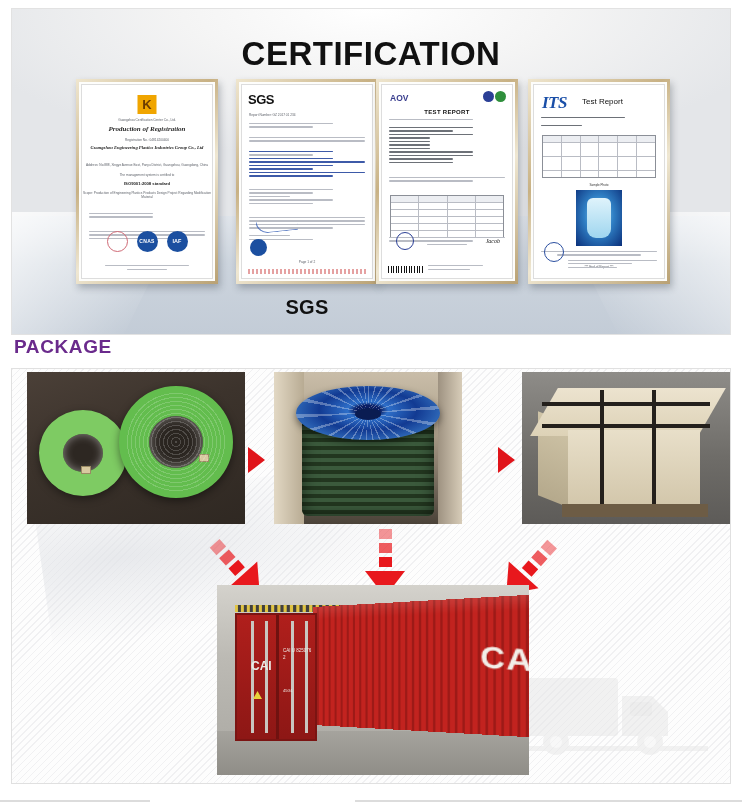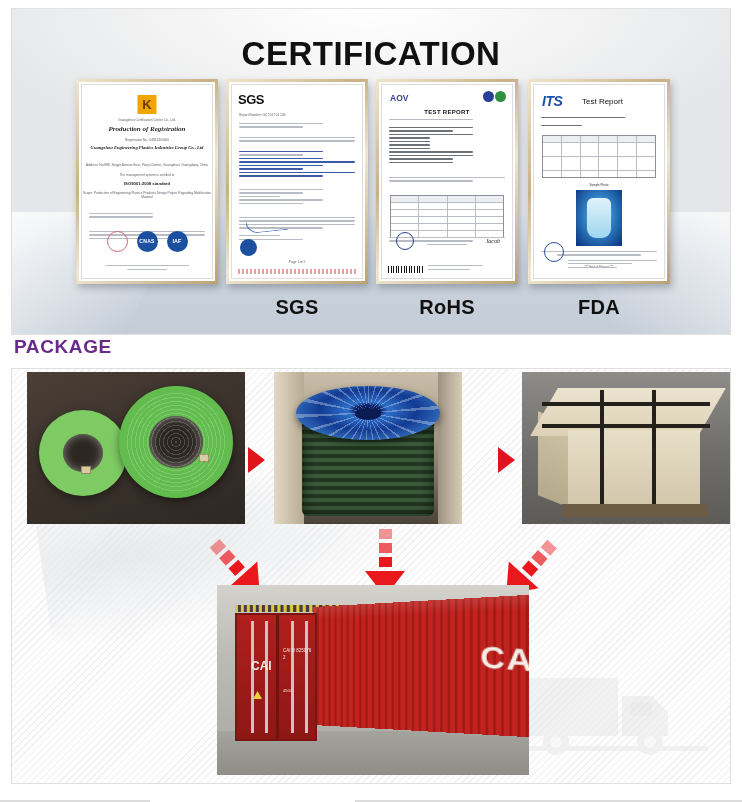--- a/index.html
+++ b/index.html
@@ -38,21 +38,21 @@
   .cert-title {
     position: absolute; top: 26px; left: 0; right: 0;
     text-align: center;
     font-size: 33px; font-weight: bold; letter-spacing: .5px;
     color: #111; font-family: "Liberation Sans", sans-serif;
   }
 
   .cert-row { position: absolute; top: 70px; left: 0; right: 0; height: 240px; }
   .cert-item { position: absolute; top: 0; width: 142px; }
   .cert-item.c0 { left: 64px; }
-  .cert-item.c1 { left: 214px; }
+  .cert-item.c1 { left: 224px; }
   .cert-item.c2 { left: 364px; }
   .cert-item.c3 { left: 516px; }
 
   .cert-frame {
     width: 142px; height: 205px;
     background: linear-gradient(140deg,#efe6cf,#c8b184 35%,#efe7d2 60%,#b9a173);
     padding: 3px;
     box-shadow: 2px 4px 7px rgba(40,50,60,.30);
   }
   .cert-mat { width:100%; height:100%; background:#fdfdfb; padding:2px; }
@@ -122,21 +122,21 @@
   .mini-table .r{ display:flex; border-bottom:.7px solid #b9bcc4; }
   .mini-table .r:last-child{ border-bottom:none; }
   .mini-table .c{ flex:1; border-right:.7px solid #b9bcc4; height:6px; }
   .mini-table .c:last-child{ border-right:none; }
   .mini-table .r.hd .c{ background:#eceef2; }
   .aov-sign{ position:absolute; bottom:34px; right:12px; font-family:"Liberation Serif", serif; font-style:italic; font-size:6px; color:#1a1a1a;}
   .aov-stamp{ position:absolute; bottom:28px; left:14px; width:18px; height:18px; border-radius:50%; border:1.6px solid #2b3f96; }
   .barcode{ position:absolute; bottom:5px; left:6px; width:36px; height:7px;
     background:repeating-linear-gradient(90deg,#111 0 1px,transparent 1px 2.6px);}
 
-  .its-logo{ position:absolute; top:8px; left:8px; font-size:14px; font-weight:bold; font-style:italic; color:#1a4fa8; letter-spacing:-.5px;}
+  .its-logo{ position:absolute; top:8px; left:8px; font-size:17px; font-weight:bold; font-style:italic; color:#1a4fa8; letter-spacing:-.5px;font-family:Liberation Serif, serif;}
   .its-title{ position:absolute; top:12px; left:48px; font-size:8px; color:#111; font-family:"Liberation Sans", sans-serif;}
   .its-photo{ position:absolute; left:42px; top:105px; width:46px; height:56px;
     background: radial-gradient(ellipse at 50% 45%, #8fd3ef 0%, #2f7fc4 45%, #0b2f7a 100%);}
   .its-photo:after{ content:""; position:absolute; left:11px; top:8px; width:24px; height:40px;
     border-radius:6px 6px 9px 9px; background:linear-gradient(#dff3fb,#9fd6ef);}
   .its-cap{ position:absolute; top:98px; left:0; right:0; text-align:center; font-size:3px; color:#333;}
   .its-stamp{ position:absolute; bottom:16px; left:10px; width:20px; height:20px; border-radius:50%; border:1.4px solid #2b4fa0;}
 
   
   .pkg-title {
@@ -493,21 +493,20 @@
               <div class="aov-stamp"></div>
               <div class="aov-sign">Jacob</div>
               <div class="barcode"></div>
               <div class="d-pad" style="bottom:6px; left:46px;">
                 <div class="ln sh3"></div>
                   <div class="ln sh"></div>
               </div>
             </div>
           </div>
         </div>
-        <div class="cert-label">RoHS</div>
       </div>
 
       <div class="cert-item c3">
         <div class="cert-frame">
           <div class="cert-mat">
             <div class="cert-doc">
               <div class="its-logo">ITS</div>
               <div class="its-title">Test Report</div>
               <div class="d-pad" style="top:32px;">
                 <div class="ln dk sh3"></div>
@@ -558,21 +557,20 @@
               <div class="iso-tiny" style="top:180px;">*** End of Report ***</div>
               <div class="its-stamp"></div>
               <div class="d-pad" style="bottom:8px; left:34px;">
                 <div class="ln"></div>
                   <div class="ln sh3"></div>
                   <div class="ln sh"></div>
               </div>
             </div>
           </div>
         </div>
-        <div class="cert-label">FDA</div>
       </div>
 
     </div>
   </section>
 
   <h2 class="pkg-title">PACKAGE</h2>
 
   <section class="pkg-panel">
 
     <div class="wm-swoosh"></div>

